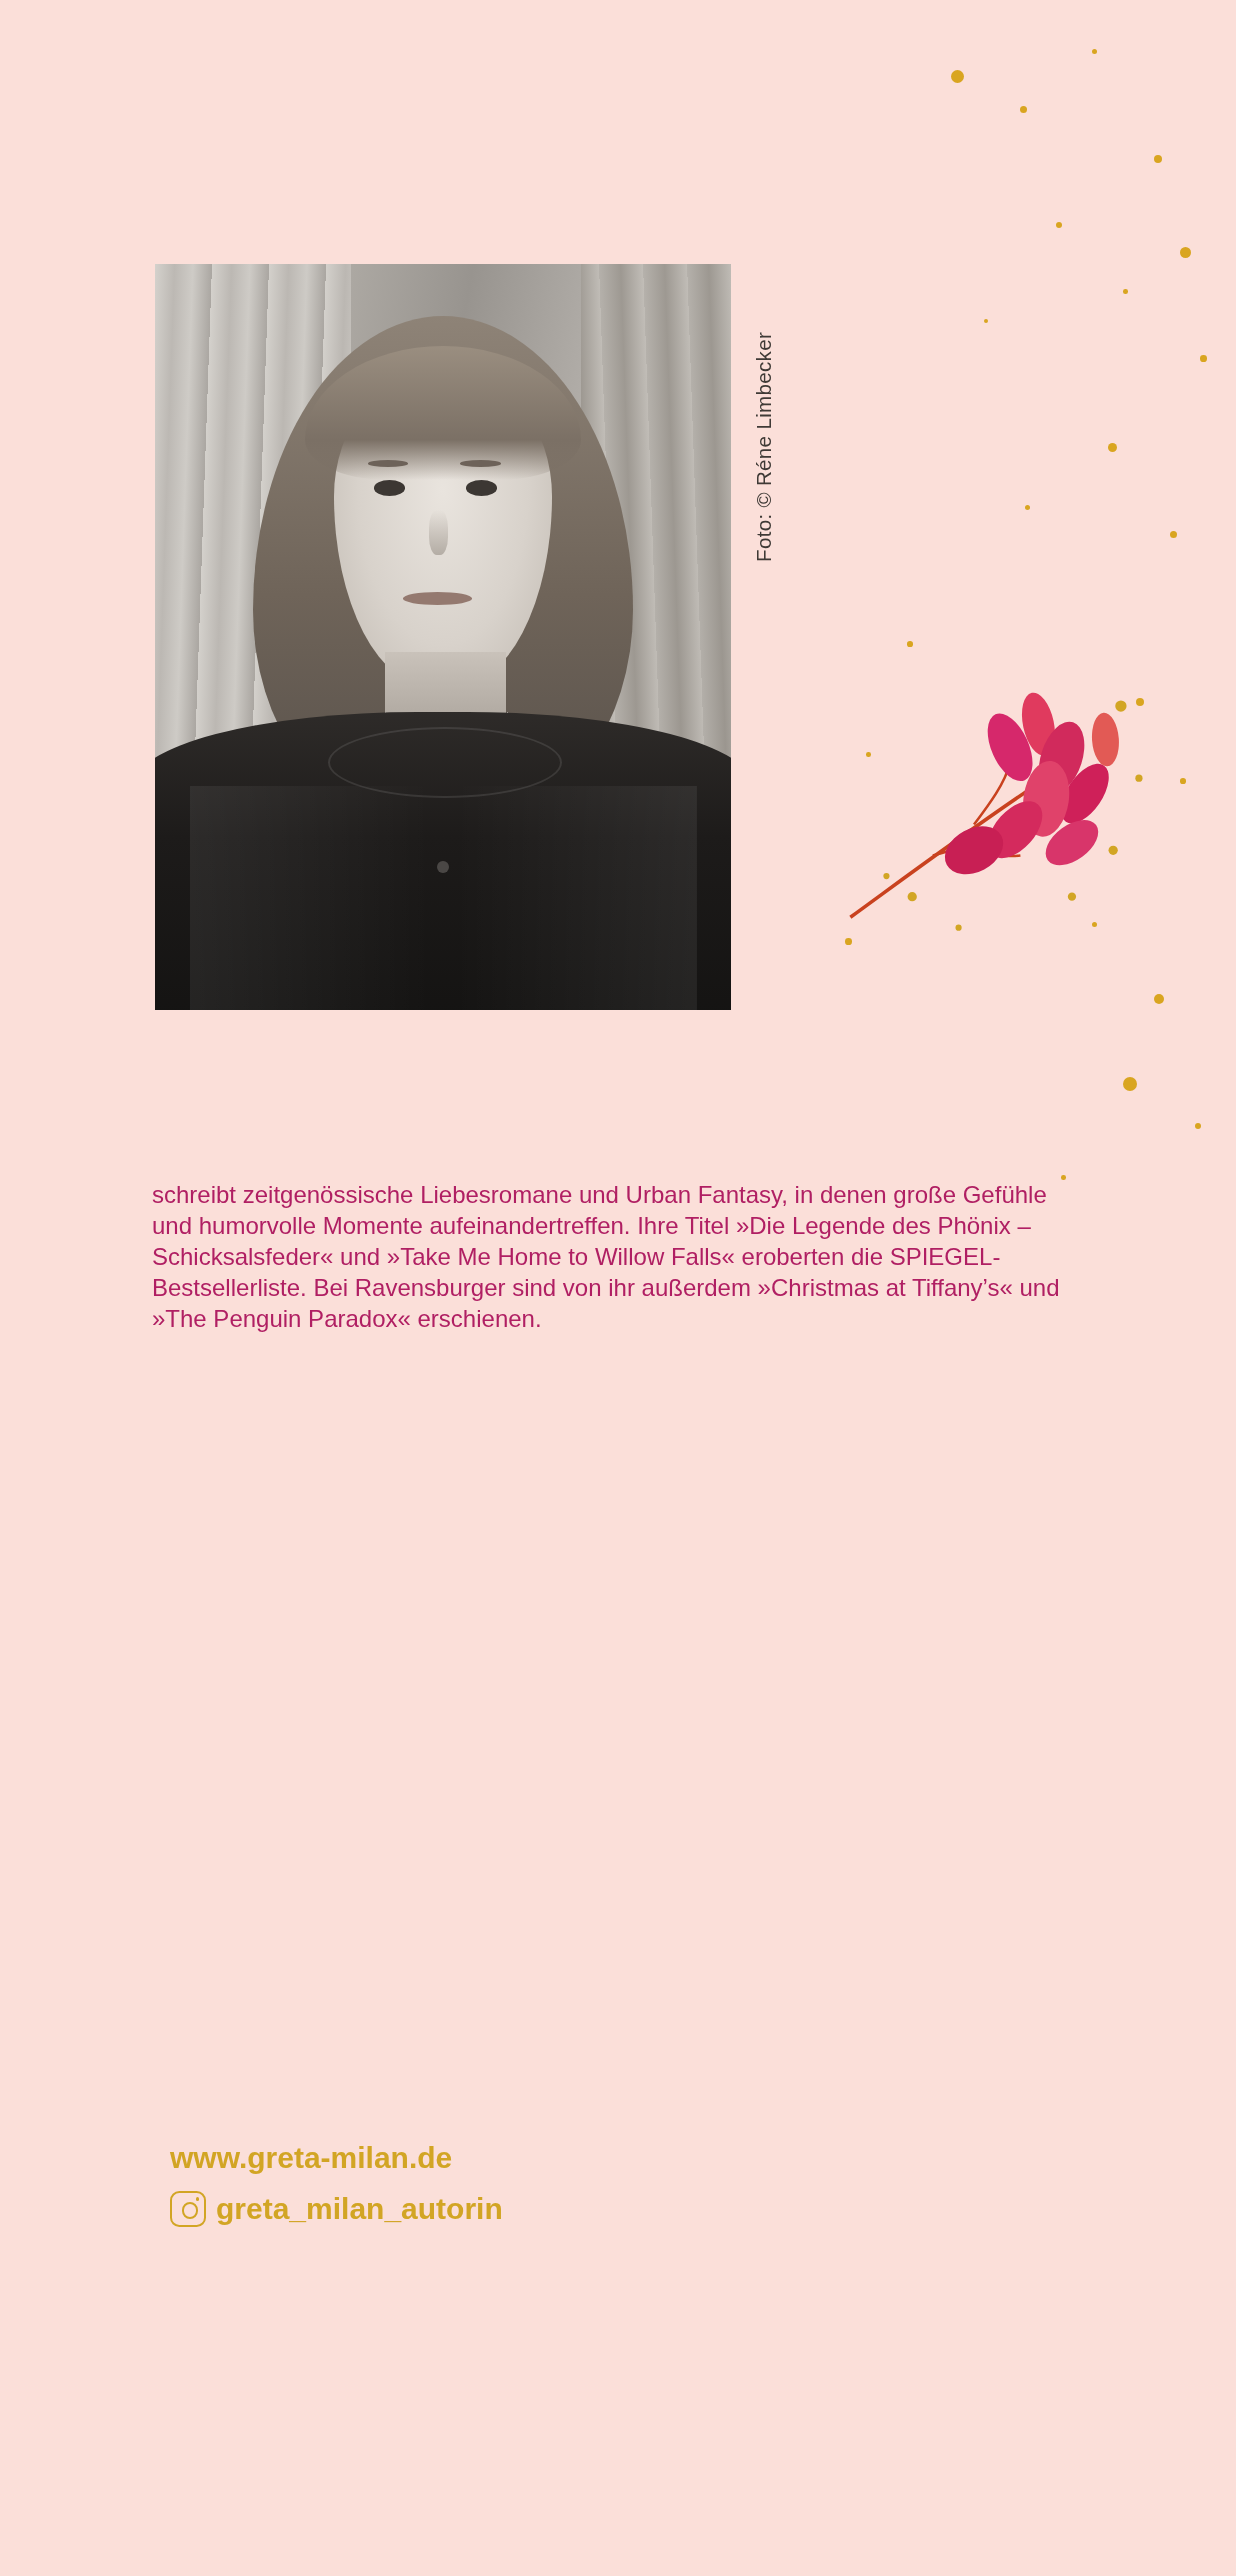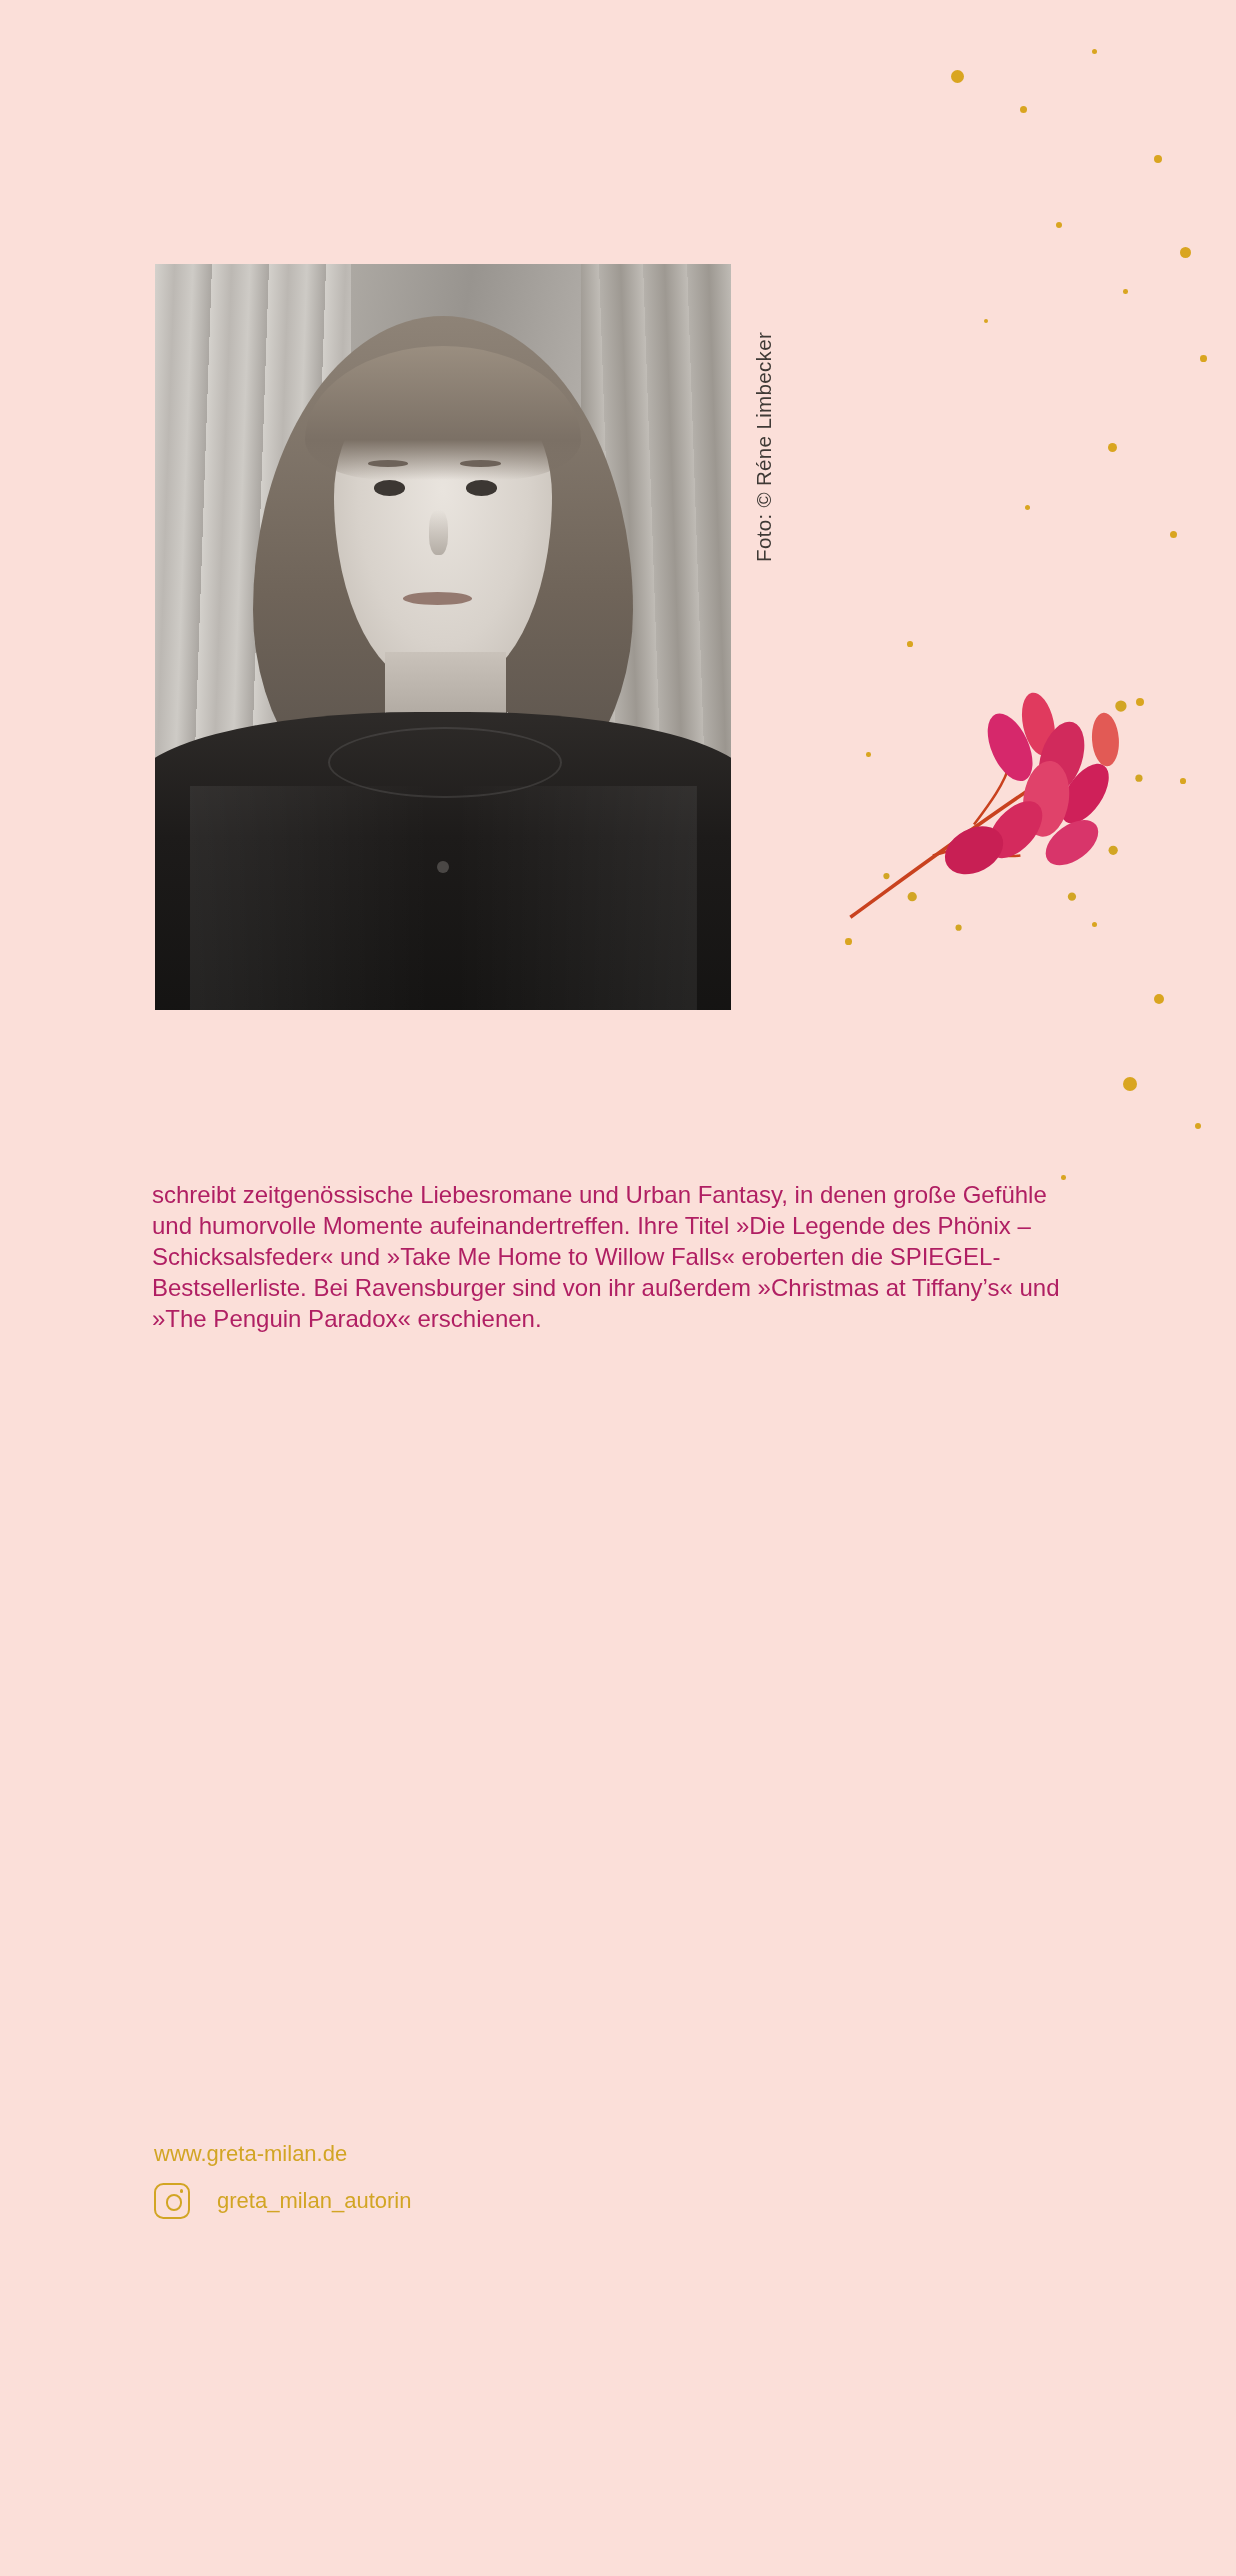--- a/index.html
+++ b/index.html
@@ -171,36 +171,37 @@
     left: 152px;
     top: 1180px;
     width: 922px;
     font-size: 24px;
     line-height: 1.29;
     color: #b01f63;
     font-weight: 400;
   }
   .links {
     position: absolute;
-    left: 154px;
+    left: 170px;
     top: 2141px;
     width: 927px;
     color: #d2a524;
-    font-size: 22px;
+    font-size: 30px;
+    font-weight: bold;
   }
   .website {
     display: block;
     color: #d2a524;
     text-decoration: none;
     margin-bottom: 15.5px;
   }
   .insta-row {
     display: flex;
     align-items: center;
-    gap: 27px;
+    gap: 10px;
   }
   .insta-icon {
     width: 32px;
     height: 32px;
     border: 2.6px solid #d2a524;
     border-radius: 9.3px;
     position: relative;
     flex: none;
   }
   .insta-icon::before {

